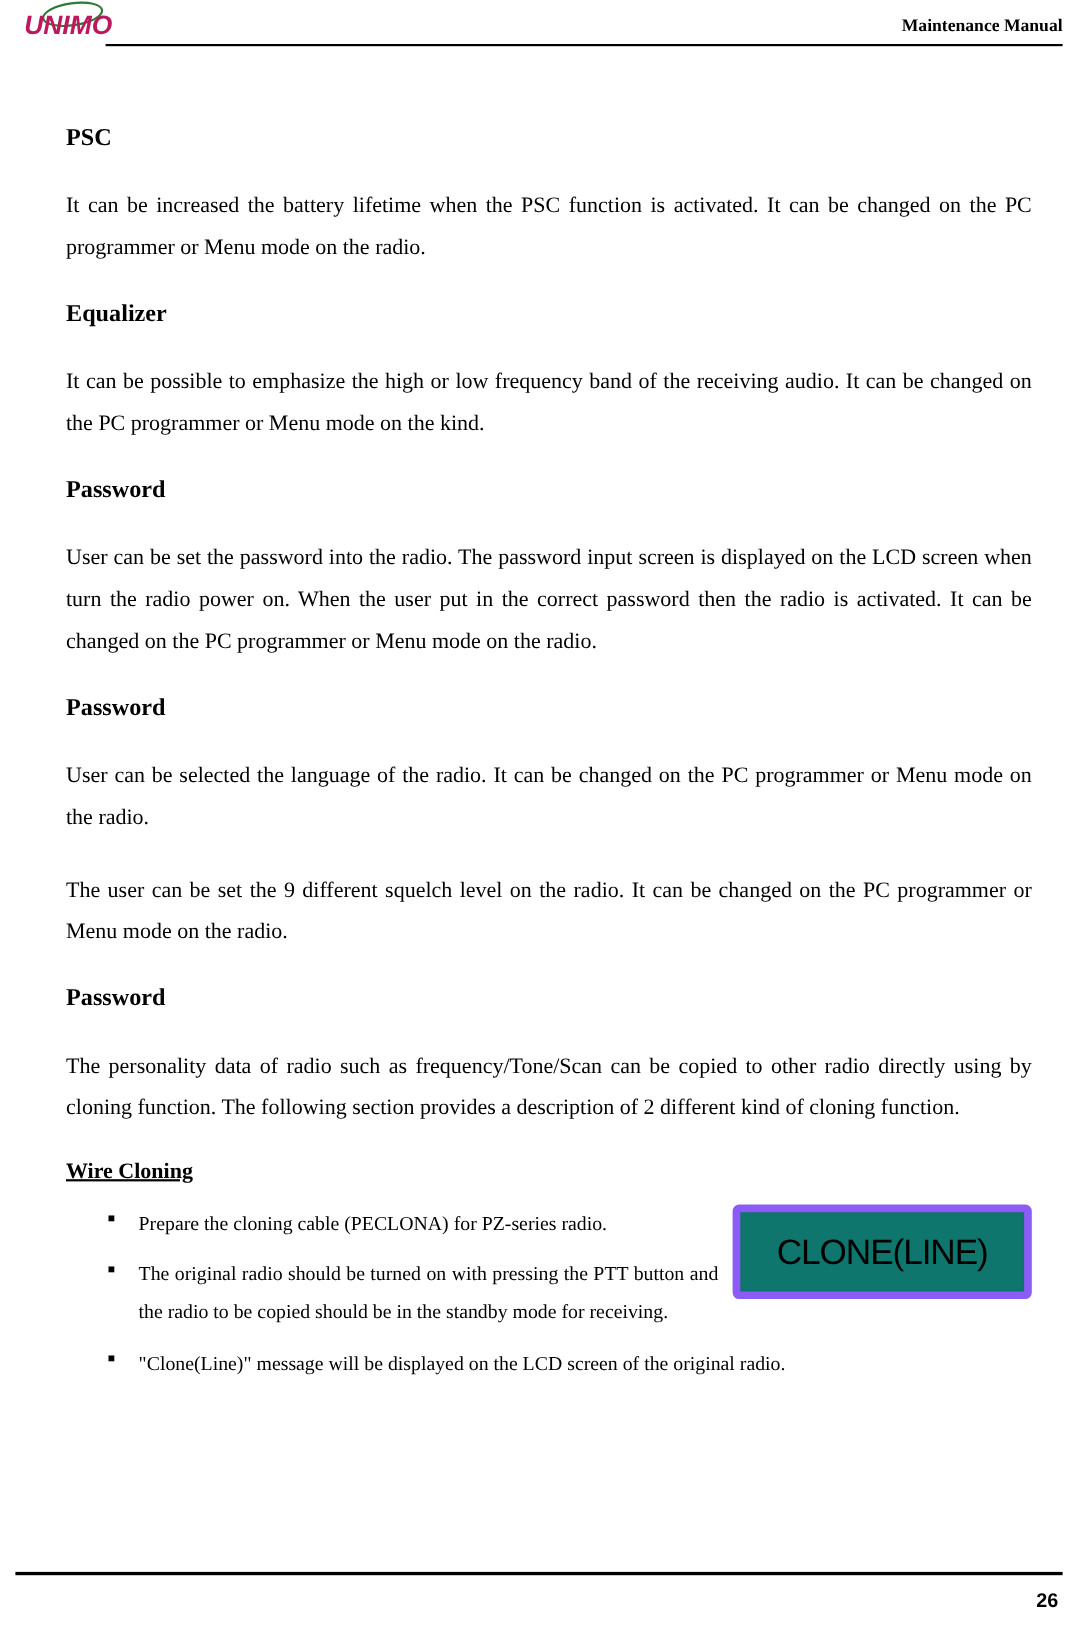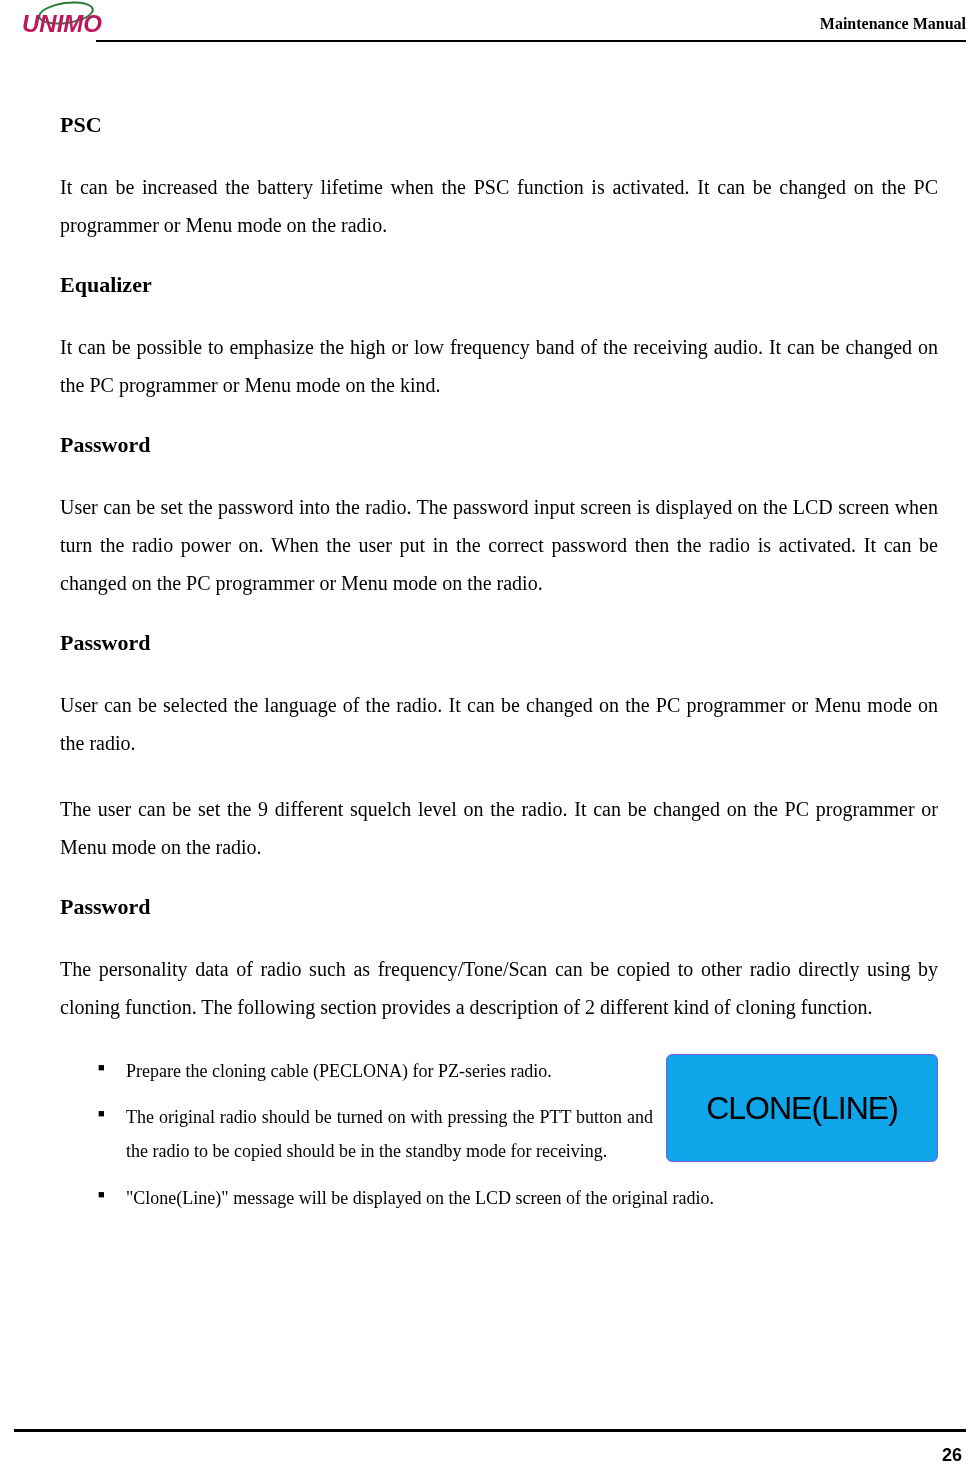--- a/index.html
+++ b/index.html
@@ -93,31 +93,31 @@
       font-size: 11px;
     }
     .clone-section {
       position: relative;
     }
     .clone-image {
       position: absolute;
       right: 0;
       top: 0;
       width: 272px;
-      height: 108px;
-      border: 1px solid #8b5cf6;
+      height: 86px;
+      border: 7px solid #8b5cf6;
       border-radius: 6px;
       display: flex;
       align-items: center;
       justify-content: center;
       font-family: Arial, sans-serif;
       font-weight: normal;
       font-size: 32px;
       letter-spacing: -1px;
-      background: #0ea5e9;
+      background: #0f766e;
       box-shadow: inset 0 0 2px rgba(0,0,0,0.1);
     }
     .bullet-item.narrow {
       padding-right: 285px;
     }
     .footer-line {
       position: absolute;
       bottom: 52px;
       left: 14px;
       right: 14px;
@@ -156,20 +156,21 @@
   <div class="body-text">User can be set the password into the radio. The password input screen is displayed on the LCD screen when turn the radio power on. When the user put in the correct password then the radio is activated. It can be changed on the PC programmer or Menu mode on the radio.</div>
 
   <div class="section-heading">Password</div>
   <div class="body-text">User can be selected the language of the radio. It can be changed on the PC programmer or Menu mode on the radio.</div>
 
   <div class="body-text">The user can be set the 9 different squelch level on the radio. It can be changed on the PC programmer or Menu mode on the radio.</div>
 
   <div class="section-heading">Password</div>
   <div class="body-text">The personality data of radio such as frequency/Tone/Scan can be copied to other radio directly using by cloning function. The following section provides a description of 2 different kind of cloning function.</div>
 
+  <div class="sub-heading">Wire Cloning</div>
 
   <div class="clone-section">
     <div class="clone-image">CLONE(LINE)</div>
     <ul class="bullet-list">
       <li class="bullet-item narrow">Prepare the cloning cable (PECLONA) for PZ-series radio.</li>
       <li class="bullet-item narrow">The original radio should be turned on with pressing the PTT button and the radio to be copied should be in the standby mode for receiving.</li>
       <li class="bullet-item">"Clone(Line)" message will be displayed on the LCD screen of the original radio.</li>
     </ul>
   </div>
 

